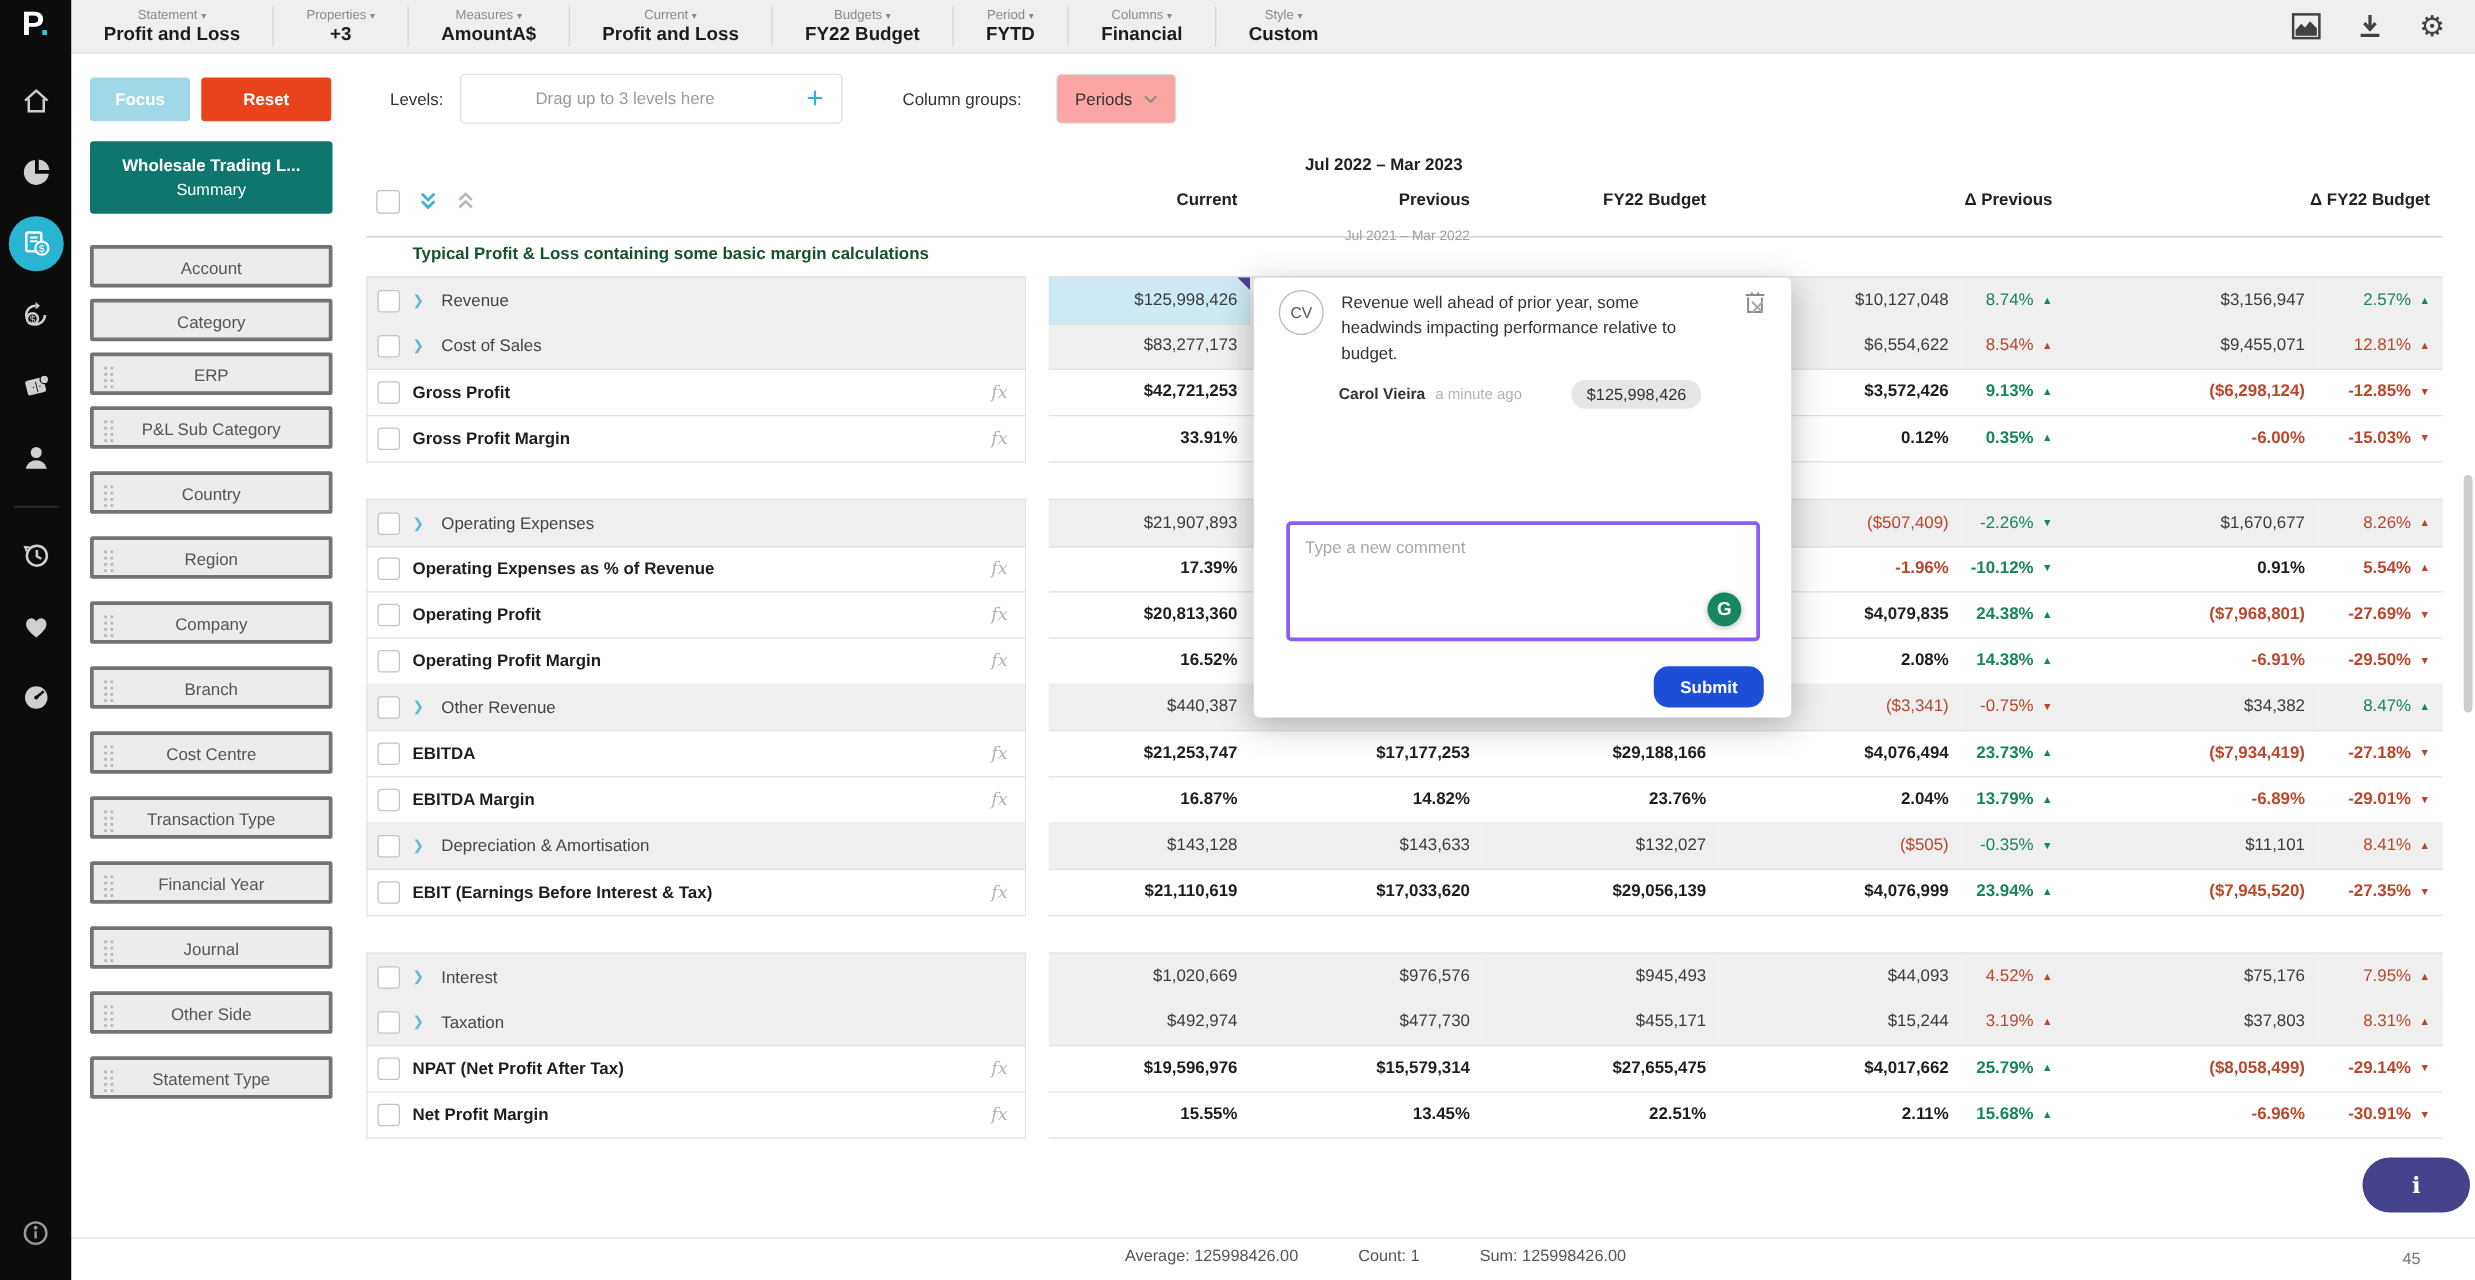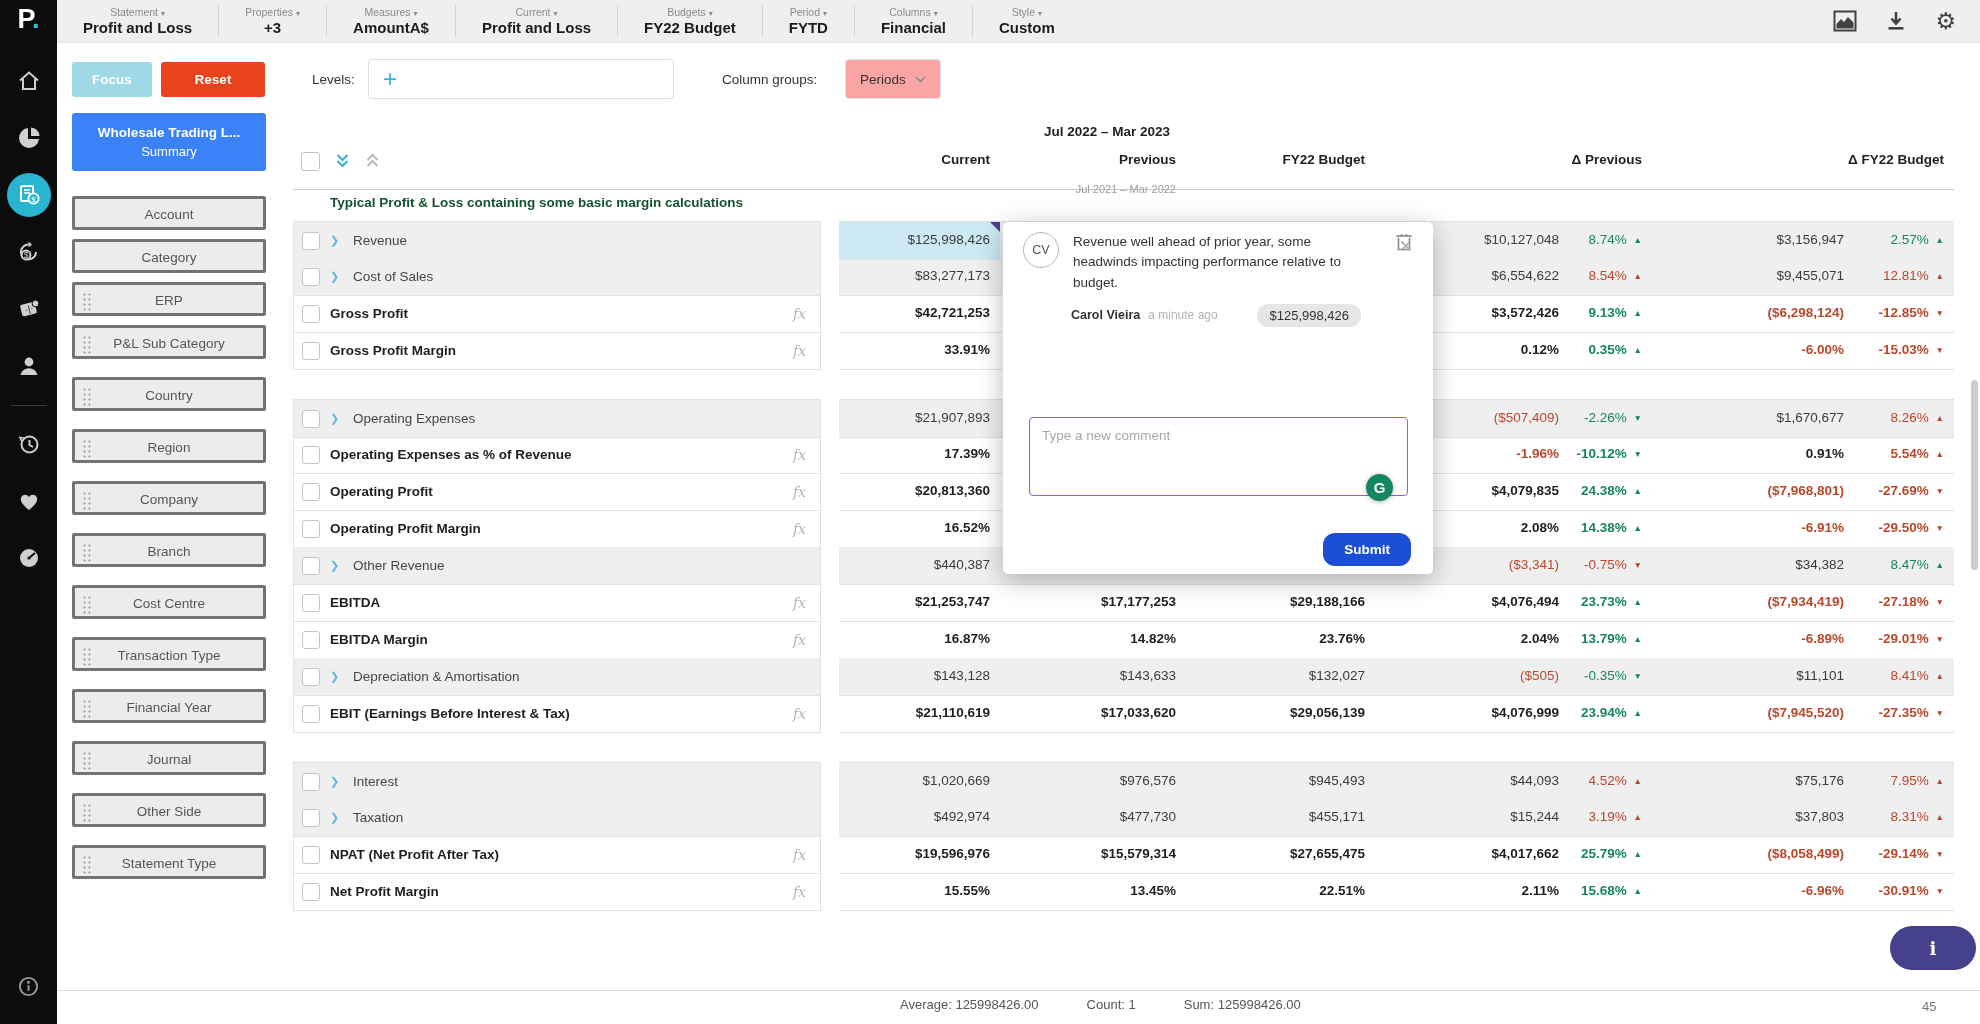--- a/index.html
+++ b/index.html
@@ -41,21 +41,21 @@
   .drop-zone{position:absolute;left:368px;top:59px;width:306px;height:40px;border:1px solid #ddd;
              border-radius:4px;background:#fff;display:flex;box-sizing:border-box;}
   .drop-placeholder{flex:1;text-align:center;line-height:38px;color:#9a9a9a;font-size:13.5px;}
   .drop-plus{width:42px;border:none;background:none;color:#2bb6d7;font-size:24px;line-height:36px;}
   .colgroups-label{position:absolute;left:722px;top:72px;font-size:13.5px;color:#333;}
   .colgroups-dd{position:absolute;left:845px;top:59px;height:40px;padding:0 14px;background:#fca5a5;
                 border:1px solid #ddd;border-radius:4px;display:flex;align-items:center;gap:9px;
                 font-size:13.5px;color:#333;box-sizing:border-box;}
 
   
-  .selection-btn{position:absolute;left:72px;top:113px;width:194px;height:58px;background:#3b82f6;
+  .selection-btn{position:absolute;left:72px;top:113px;width:194px;height:58px;background:#0f766e;
                  color:#fff;border:none;border-radius:3px;text-align:center;padding:0;}
   .sel-title{font-weight:bold;font-size:13.5px;}
   .sel-sub{font-size:13px;margin-top:4px;}
   .dim-list{position:absolute;left:72px;top:196px;width:194px;}
   .dim-btn{position:relative;display:block;width:100%;height:34px;background:#ececec;
            border:3px solid #737373;border-radius:2px;margin-bottom:9px;color:#555;
            font-size:13.5px;line-height:32px;text-align:center;box-sizing:border-box;padding:0;}
   .dim-btn.gap{margin-top:18px;}
   .drag-handle{position:absolute;left:7px;top:7px;width:10px;height:19px;
                background-image:radial-gradient(circle,#b5b5b5 1.1px,transparent 1.4px);
@@ -108,21 +108,21 @@
   .comment-row{display:flex;padding:10px 20px 0;}
   .avatar{width:34px;height:34px;border:1px solid #b9b9b9;border-radius:50%;color:#555;
           font-size:12.5px;display:flex;align-items:center;justify-content:center;flex:none;}
   .comment-text{margin:0 14px;font-size:13.5px;color:#333;line-height:1.5;width:276px;}
   .trash-btn{margin-left:auto;background:none;border:none;padding:0;height:22px;}
   .meta-row{display:flex;align-items:center;margin:11px 20px 0 68px;}
   .meta-name{font-weight:bold;font-size:12.5px;color:#333;}
   .meta-time{color:#b3b3b3;font-size:12px;margin-left:8px;}
   .meta-pill{margin-left:auto;margin-right:52px;background:#e6e6e6;border-radius:12px;
              padding:4px 12px;font-size:13px;color:#333;}
-  .popup-textarea{position:absolute;left:26px;top:195px;width:379px;height:79px;border:1px solid #8b5cf6;
+  .popup-textarea{position:absolute;left:26px;top:195px;width:379px;height:96px;border:3px solid #8b5cf6;
                   border-radius:4px;padding:10px 12px;font-size:13.5px;font-family:"Liberation Sans",sans-serif;
                   color:#333;resize:none;box-sizing:border-box;outline:none;}
   .popup-textarea::placeholder{color:#a8a8a8;}
   .grammarly{position:absolute;right:40px;top:252px;width:27px;height:27px;border-radius:50%;
              background:#15865f;color:#fff;font-weight:bold;font-size:15px;display:flex;
              align-items:center;justify-content:center;box-shadow:0 1px 5px rgba(0,0,0,.3);border:none;}
   .submit-btn{position:absolute;right:22px;bottom:8px;background:#1d4ed8;color:#fff;border:none;
               border-radius:12px;font-size:13.5px;font-weight:bold;padding:9px 21px;}
 
   
@@ -273,20 +273,21 @@
       <button>
           <span class="gear-glyph">⚙</span>
         </button>
     </div>
   </header>
 
   <button class="btn-focus">Focus</button>
   <button class="btn-reset">Reset</button>
   <span class="levels-label">Levels:</span>
   <div class="drop-zone">
+    <span class="drop-placeholder">Drag up to 3 levels here</span>
     <button class="drop-plus">+</button>
   </div>
   <span class="colgroups-label">Column groups:</span>
   <button class="colgroups-dd">
     <span>Periods</span>
     <svg width="11" height="7" viewBox="0 0 11 7" fill="none" stroke="#888" stroke-width="1.6">
         <path d="M1 1 L5.5 5.5 L10 1"></path>
       </svg>
   </button>
 

